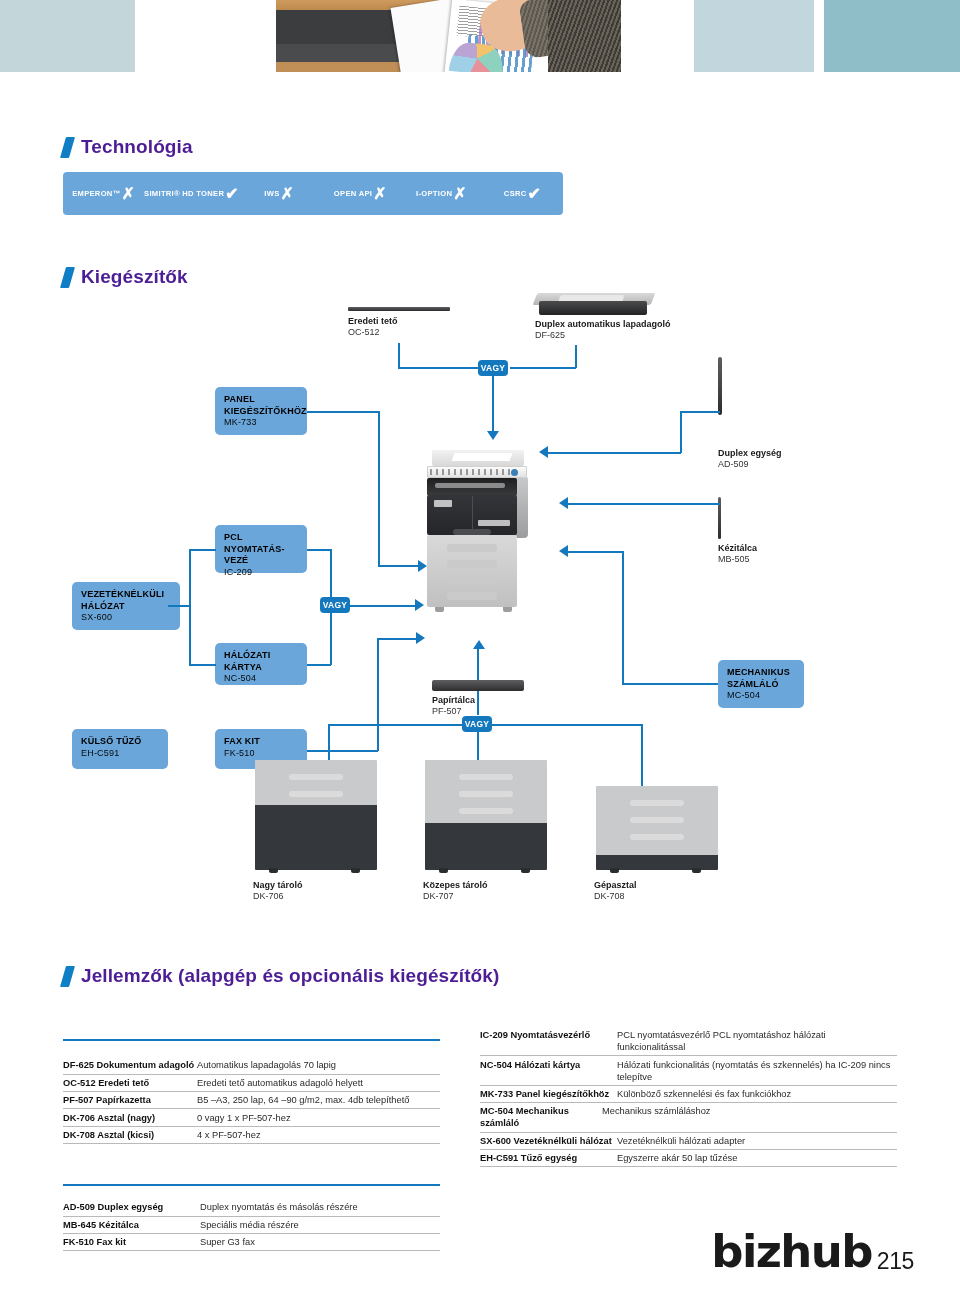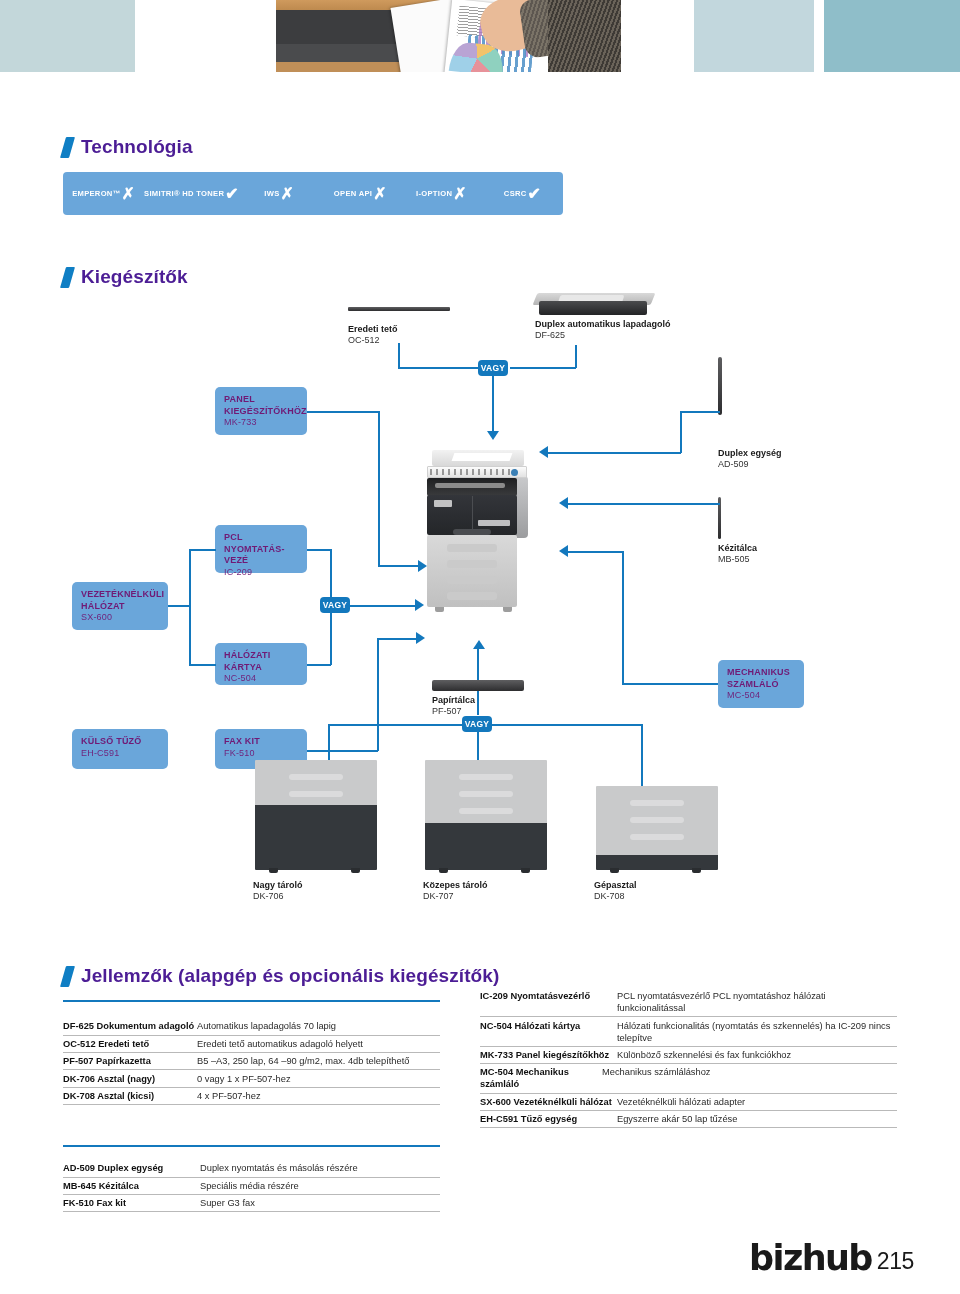--- a/index.html
+++ b/index.html
@@ -46,21 +46,21 @@
   .sec-title{font-size:19px;font-weight:bold;letter-spacing:.1px;color:#4c1d95;}
 
   
   .techbar{position:absolute;left:63px;top:172px;width:500px;height:43px;background:#6aa6da;border-radius:4px;display:flex;}
   .techcell{flex:1;display:flex;flex-direction:row;align-items:center;justify-content:center;gap:1px;}
   .techcell .lbl{color:#fff;font-size:7.6px;font-weight:bold;letter-spacing:.3px;white-space:nowrap;}
   .techcell .mk{color:#fff;font-size:16px;font-weight:bold;line-height:12px;}
 
   
   .diagram{position:absolute;left:0;top:285px;width:960px;height:655px;}
-  .obox{position:absolute;background:#6aa6da;border-radius:5px;color:#701a75;
+  .obox{position:absolute;background:#6aa6da;border-radius:5px;color:#000000;
         padding:7px 8px 8px 9px;box-sizing:border-box;line-height:11.5px;}
   .obox .t{font-size:9px;font-weight:bold;letter-spacing:.2px;text-transform:uppercase;}
   .obox .c{font-size:9px;font-weight:normal;letter-spacing:.2px;opacity:.95;}
   .vagy{position:absolute;background:#1378bd;color:#fff;border-radius:4px;
         font-size:8.5px;font-weight:bold;letter-spacing:.3px;
         display:flex;align-items:center;justify-content:center;width:30px;height:16px;z-index:6;}
   .cap{position:absolute;font-size:9px;line-height:11px;color:#1a1a1a;}
   .cap b{font-weight:bold;display:block;}
   .cap span{color:#333;}
   .ln{position:absolute;background:#1378bd;}
@@ -98,27 +98,27 @@
   .mfp .dr{position:absolute;left:22px;width:50px;height:8px;background:#cacaca;border-radius:3px;}
   .mfp .foot{position:absolute;top:157px;width:9px;height:5px;background:#9d9d9d;border-radius:0 0 2px 2px;}
 
   .cab{position:absolute;}
   .cab .top{position:absolute;left:0;top:0;width:100%;background:#c9cacb;border-radius:1px;}
   .cab .bot{position:absolute;left:0;width:100%;background:#34383c;border-radius:0 0 1px 1px;}
   .cab .sl{position:absolute;left:28%;width:44%;height:6px;background:rgba(255,255,255,.33);border-radius:3px;}
   .cab .ft{position:absolute;width:9px;height:5px;background:#2a2d30;border-radius:0 0 2px 2px;}
 
   
-  .tbl{position:absolute;font-size:9.3px;line-height:12px;}
+  .tbl{position:absolute;font-size:9.3px;line-height:12px;margin-top:39px;}
   .tbl .rule{height:2.2px;background:#1378bd;width:100%;}
   .trow{display:flex;border-bottom:1px solid #b9b9b9;padding:2.2px 0 2.2px 0;}
   .trow .k{font-weight:bold;color:#111;flex:0 0 auto;}
   .trow .v{color:#2a2a2a;}
   .logo{position:absolute;right:46px;bottom:16px;display:flex;align-items:flex-end;gap:5px;}
-  .logo .bz{font-size:35px;font-weight:bold;letter-spacing:-1.6px;color:#1a1a1a;font-family:"DejaVu Sans",sans-serif;}
+  .logo .bz{font-size:45px;font-weight:bold;letter-spacing:-1.6px;color:#1a1a1a;font-family:"DejaVu Sans",sans-serif;}
   .logo .num{font-size:23px;color:#1a1a1a;letter-spacing:-.4px;padding-bottom:3px;}
 </style>
 </head>
 <body>
 
 <div class="hdr">
   <div class="sw sw1"></div>
   <div class="photo">
     <div class="ph-wood"></div>
     <div class="ph-mach"></div>
@@ -172,21 +172,21 @@
 </div>
 
 <div class="sec-head" style="left:63px;top:266px;">
   <div class="slash"></div>
   <div class="sec-title">Kiegészítők</div>
 </div>
 
 <div class="diagram">
 
   <div class="thin-lid" style="left:348px;top:22px;width:102px;height:4px;"></div>
-  <div class="cap" style="left:348px;top:39px;">
+  <div class="cap" style="left:348px;top:31px;">
     <b>Eredeti tető</b>
     <span>OC-512</span>
   </div>
 
   <div class="df625" style="left:535px;top:8px;width:118px;height:24px;">
     <div class="df-a"></div>
       <div class="df-c"></div>
       <div class="df-b"></div>
   </div>
   <div class="cap" style="left:535px;top:34px;">
@@ -203,21 +203,21 @@
   <div class="arw arw-d" style="left:487px;top:146px;"></div>
 
   <div class="obox" style="left:215px;top:102px;width:92px;height:48px;">
     <div class="t">PANEL<br>KIEGÉSZÍTŐKHÖZ</div>
     <div class="c">MK-733</div>
   </div>
   <div class="obox" style="left:215px;top:240px;width:92px;height:48px;">
     <div class="t">PCL NYOMTATÁS-<br>VEZÉ</div>
     <div class="c">IC-209</div>
   </div>
-  <div class="obox" style="left:72px;top:297px;width:96px;height:48px;">
+  <div class="obox" style="left:72px;top:297px;width:108px;height:48px;">
     <div class="t">VEZETÉKNÉLKÜLI<br>HÁLÓZAT</div>
     <div class="c">SX-600</div>
   </div>
   <div class="obox" style="left:215px;top:358px;width:92px;height:42px;">
     <div class="t">HÁLÓZATI KÁRTYA</div>
     <div class="c">NC-504</div>
   </div>
   <div class="obox" style="left:72px;top:444px;width:96px;height:40px;">
     <div class="t">KÜLSŐ TŰZŐ</div>
     <div class="c">EH-C591</div>

